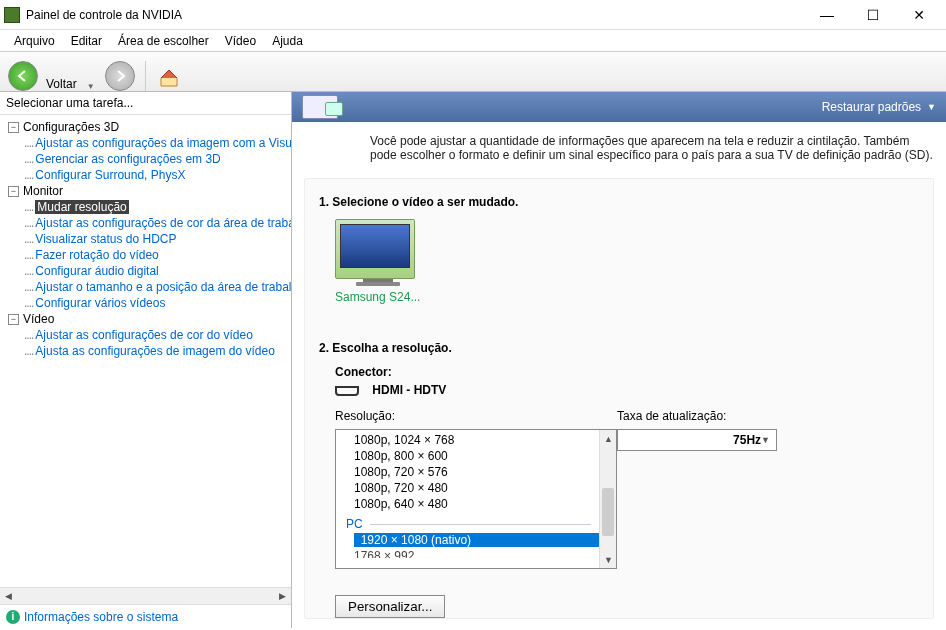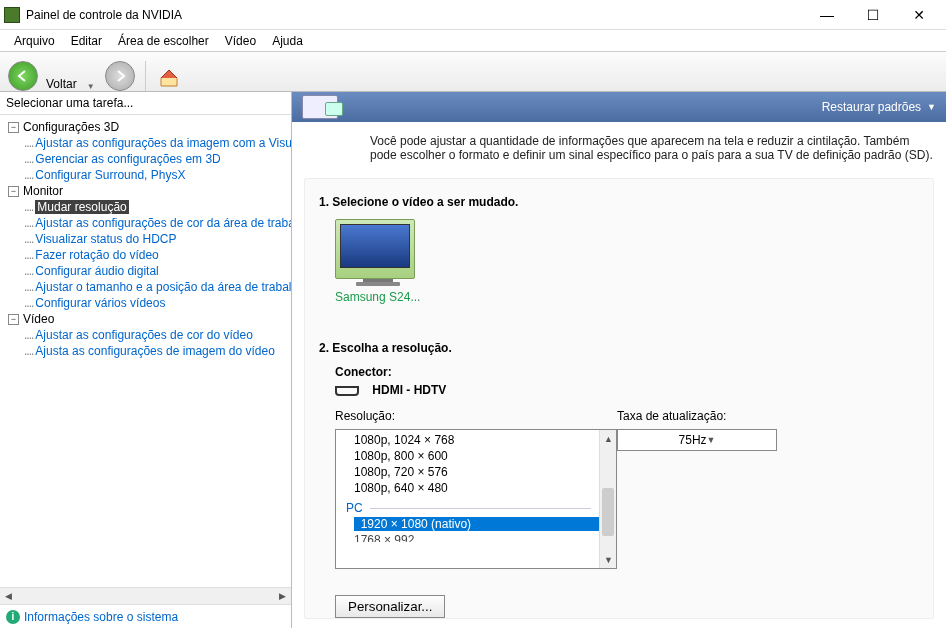--- a/index.html
+++ b/index.html
@@ -79,21 +79,21 @@
 .res-item.group::after { content:""; position:absolute; left: 34px; right: 8px; top: 50%; border-top:1px solid #ccd; }
 .res-item.selected { color:#fff; }
 .res-item.selected .ritxt { background:#0078d7; padding: 0 220px 0 0; display:inline-block; width:100%; box-sizing:border-box; }
 .res-item.cut { color:#444; overflow:hidden; height:10px; }
 .res-scroll { width:17px; background:#f0f0f0; border-left:1px solid #ddd; position:relative; }
 .res-scroll .arrow { position:absolute; width:17px; height:17px; display:flex; align-items:center; justify-content:center; font-size:9px; color:#555; }
 .res-scroll .arrow.up { top:0; }
 .res-scroll .arrow.down { bottom:0; }
 .res-scroll .thumb { position:absolute; top: 58px; height: 48px; left:2px; right:2px; background:#cdcdcd; border-radius:2px; }
 
-.rate-select { width: 160px; height: 22px; border: 1px solid #888; background:#fff; display:flex; align-items:center; padding: 0 6px; justify-content:center; }
+.rate-select { width: 160px; height: 22px; border: 1px solid #888; background:#fff; display:flex; align-items:center; padding: 0 6px; justify-content:flex-end;font-weight:bold; }
 .rate-select .chev { font-size: 9px; color:#555; }
 
 .customize-btn { margin: 26px 0 0 0px; display:inline-block; border:1px solid #888; background: linear-gradient(#fdfdfd,#e8e8e8); padding: 3px 12px; }
 </style>
 </head>
 <body>
 
 <div class="titlebar">
   <span class="titlebar-icon"></span>
   <span class="titlebar-title">Painel de controle da NVIDIA</span>
@@ -201,20 +201,21 @@
           </div>
 
           <div class="two-col">
             <div>
               <span class="col-label">Resolução:</span>
               <div class="res-list">
                 <div class="res-items">
                   <div class="res-item"><span class="ritxt">1080p, 1024 × 768</span></div>
                   <div class="res-item"><span class="ritxt">1080p, 800 × 600</span></div>
                   <div class="res-item"><span class="ritxt">1080p, 720 × 576</span></div>
+                  <div class="res-item"><span class="ritxt">1080p, 720 × 480</span></div>
                   <div class="res-item"><span class="ritxt">1080p, 640 × 480</span></div>
                   <div class="res-item group"><span>PC</span></div>
                   <div class="res-item selected"><span class="ritxt">&nbsp;&nbsp;<span>1920 × 1080 (nativo)</span></span></div>
                   <div class="res-item cut"><span class="ritxt">1768 × 992</span></div>
                 </div>
                 <div class="res-scroll">
                   <div class="arrow up">▲</div>
                   <div class="thumb"></div>
                   <div class="arrow down">▼</div>
                 </div>

